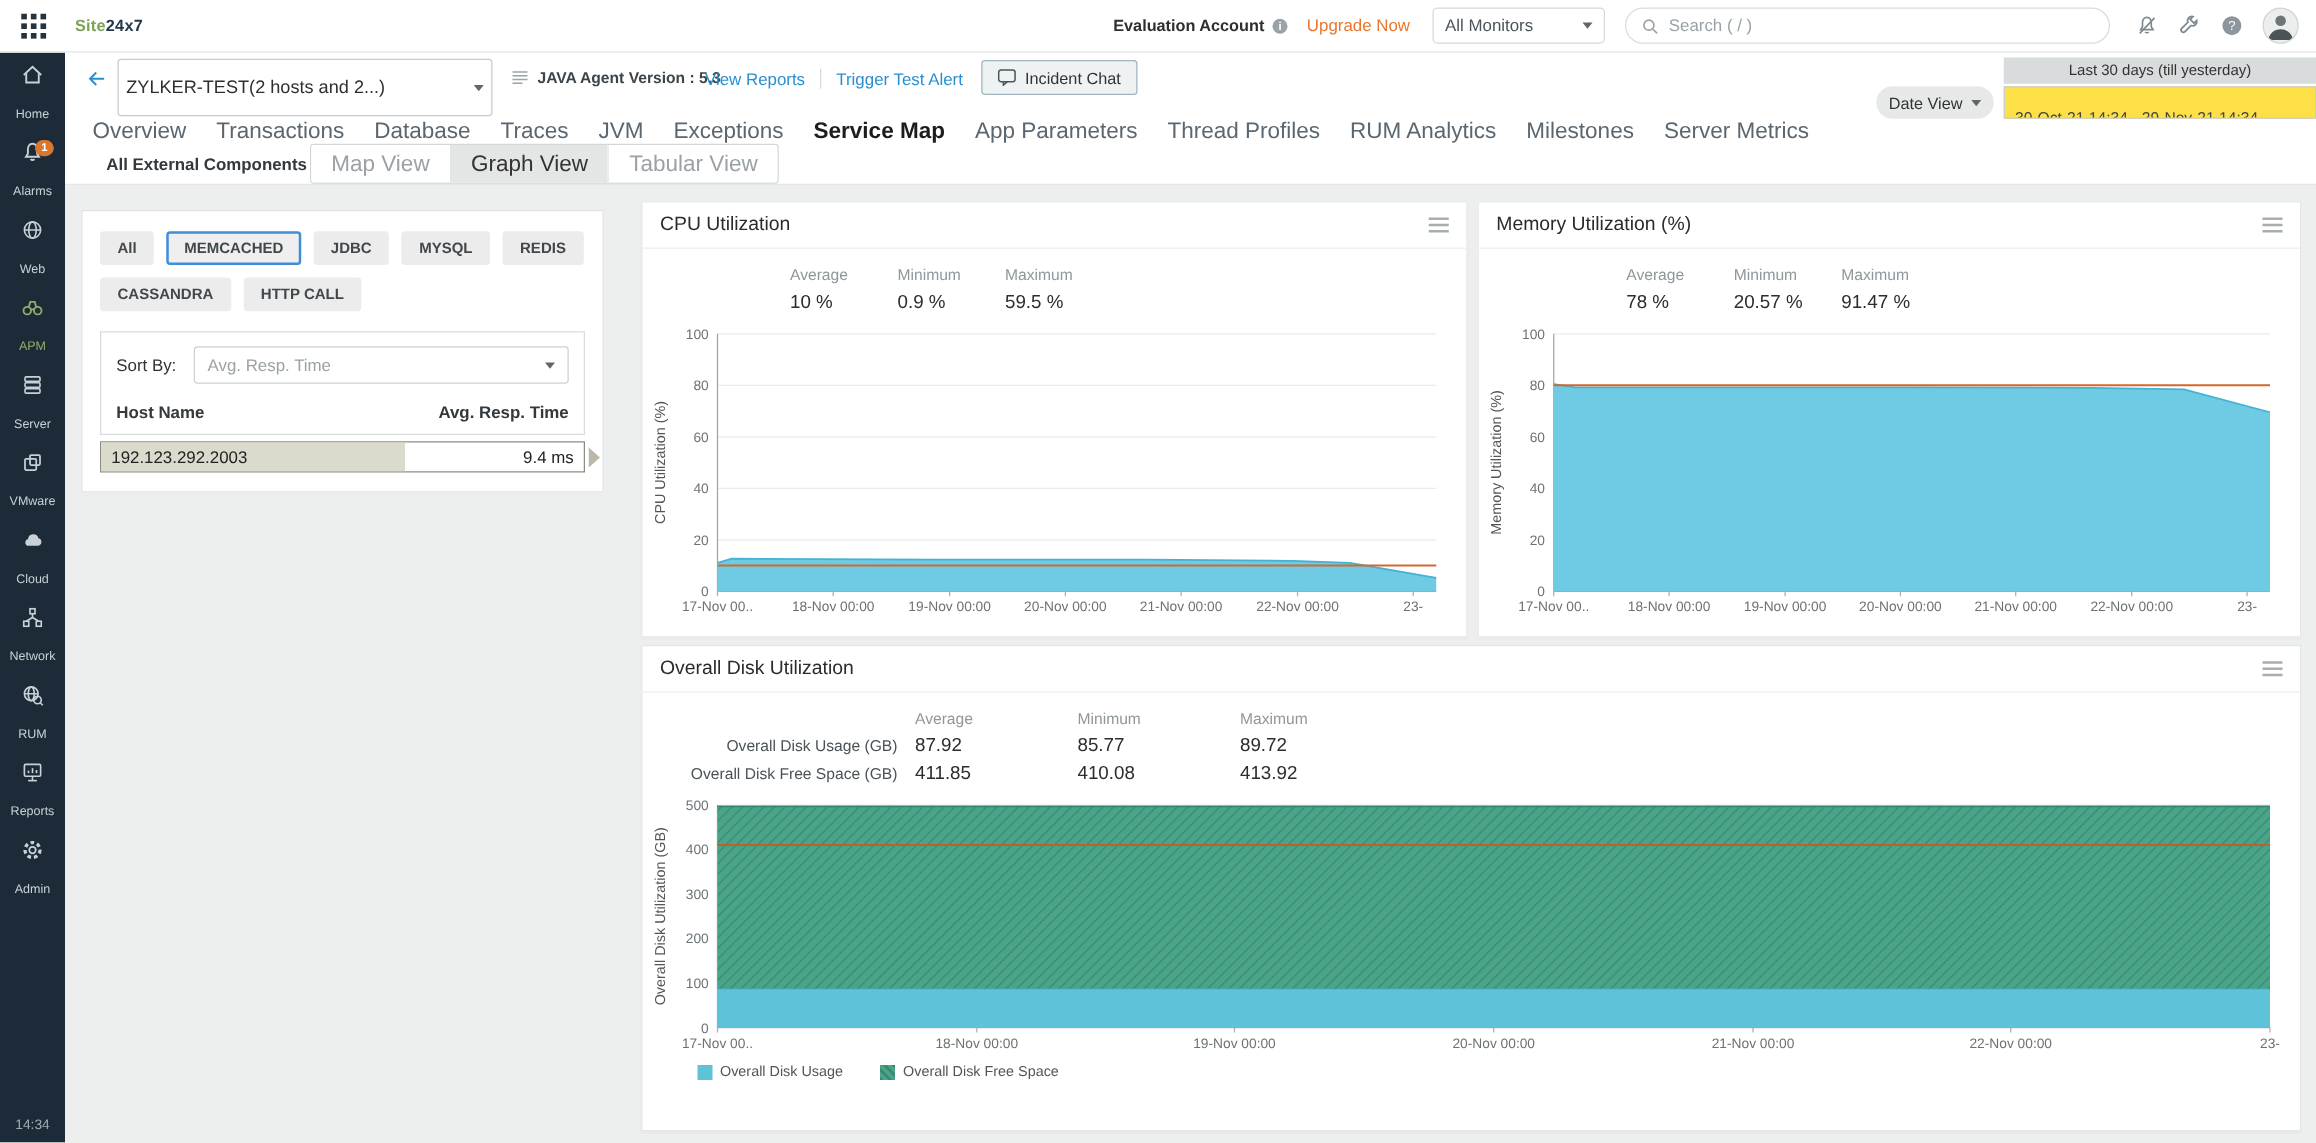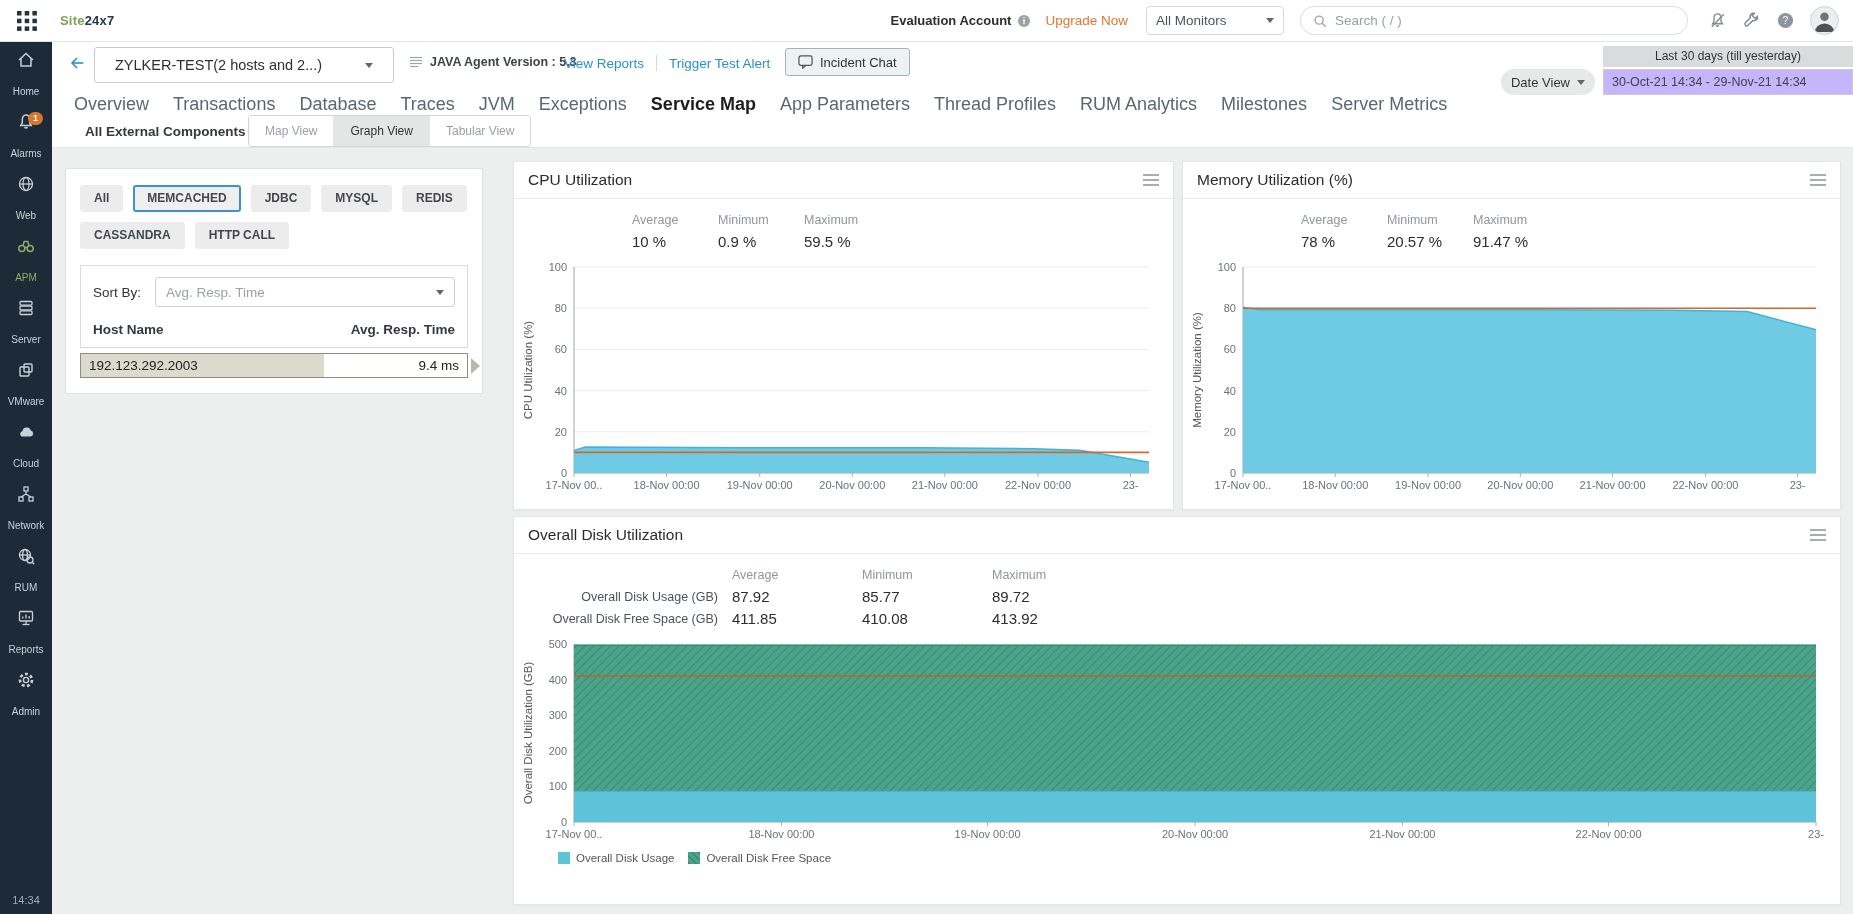--- a/index.html
+++ b/index.html
@@ -41,50 +41,50 @@
               background:#d9782d; color:#fff; font-size:9px; line-height:13px; text-align:center;
               border-radius:7px; font-weight:bold; }
   .sb-clock { position:absolute; bottom:8px; width:100%; text-align:center; font-size:11px; color:#9fabb4; }
 
   
   .main { position:absolute; left:52px; top:42px; right:0; bottom:0; }
   .whiteband { position:absolute; left:0; top:0; right:0; height:106px; background:#fff;
                border-bottom:1px solid #e4e7e8; }
 
   .backarrow { position:absolute; left:16px; top:12px; width:18px; height:18px; color:#2a8fd0; cursor:pointer; }
-  .monitor-select { position:absolute; left:42px; top:5px; width:300px; height:36px; border:1px solid #c6cccd;
+  .monitor-select { position:absolute; left:42px; top:5px; width:300px; height:46px; border:1px solid #c6cccd;
                     border-radius:3px; background:#fff; display:flex; align-items:center;
-                    justify-content:space-between; padding:0 20px; font-size:14.5px; color:#2f2f2f; cursor:pointer; }
+                    justify-content:space-between; padding:0 6px; font-size:14.5px; color:#2f2f2f; cursor:pointer; }
   .agent-info { position:absolute; left:356px; top:13px; display:flex; align-items:center; gap:6px;
                 font-size:12.5px; font-weight:bold; color:#3c454a; }
   .agent-info .jicon { width:16px; height:14px; color:#9aa4a8; }
   .hlinks { position:absolute; left:512px; top:13px; display:flex; align-items:center; font-size:13.5px; }
   .hlinks .lnk { color:#2a8fd0; cursor:pointer; white-space:nowrap; }
   .hlinks .sep { width:1px; height:16px; background:#d4d9da; margin:0 12px; }
   .chatbtn { position:absolute; left:733px; top:6px; height:28px; display:flex; align-items:center; gap:7px;
              padding:0 12px; border:1px solid #9fb4bd; border-radius:3px; background:#eef2f3;
              font-size:13px; color:#333; cursor:pointer; }
   .chatbtn .cicon { width:15px; height:14px; color:#49565d; }
 
   .datestrip { position:absolute; right:0; top:4px; width:250px; height:21px; background:#d9dcdd;
                font-size:12px; color:#333; text-align:center; line-height:21px; }
-  .dateinput { position:absolute; right:0; top:27px; width:250px; height:26px; background:#c4b5fd;
-               border:1px solid #c9cdce; font-size:12.5px; color:#444; line-height:24px; padding:0 8px;
+  .dateinput { position:absolute; right:0; top:27px; width:250px; height:26px; background:#fde047;
+               border:1px solid #c9cdce; font-size:12.5px; color:#444; line-height:24px; padding:12px 8px;
                white-space:nowrap; overflow:hidden; cursor:pointer; }
   .dateview { position:absolute; right:258px; top:27px; height:26px; padding:0 10px; background:#e7e9e9;
               border-radius:13px; font-size:13px; color:#333; display:flex; align-items:center; gap:7px; cursor:pointer; }
 
   .tabsrow { position:absolute; left:22px; top:52px; display:flex; gap:24px; font-size:18px; color:#5b6770; }
   .tab { cursor:pointer; white-space:nowrap; }
   .tab.active { color:#1d1d1d; font-weight:bold; }
 
   .toolbar-title { position:absolute; left:33px; top:82px; font-size:13.5px; font-weight:bold; color:#33393d; }
   .viewgroup { position:absolute; left:196px; top:73px; display:flex; border:1px solid #d2d6d7; border-radius:3px;
                overflow:hidden; }
-  .viewbtn { padding:0 16px; height:30px; line-height:30px; font-size:12px; color:#9aa2a6; background:#fff;
+  .viewbtn { padding:0 16px; height:30px; line-height:30px; font-size:18px; color:#9aa2a6; background:#fff;
              cursor:pointer; border-left:1px solid #e2e5e6;text-align:right; }
   .viewbtn:first-child { border-left:none; }
   .viewbtn.active { background:#e4e6e6; color:#333; }
 
   
   .left-panel { position:absolute; left:13px; top:126px; width:418px; height:226px; background:#fff;
                 border:1px solid #dfe2e3; }
   .chips { display:flex; flex-wrap:wrap; gap:10px; padding:16px 14px 4px 14px; }
   .chip { height:27px; line-height:25px; padding:0 13px; background:#ececec; border:1px solid #ececec;
           border-radius:3px; font-size:12px; font-weight:bold; color:#41484c; cursor:pointer; white-space:nowrap; }
@@ -117,21 +117,21 @@
   .stats .srow { display:flex; }
   .stats .slabel { width:118px; text-align:right; padding-right:14px; font-size:12.5px; color:#4b5357;
                    line-height:22px; white-space:nowrap; }
   .stats .scol { width:86px; font-size:12.5px; color:#8f979b; line-height:22px; }
   .stats .sval { width:86px; font-size:15px; color:#2d2d2d; line-height:22px; }
   .card.wide .stats .slabel { width:218px; }
   .card.wide .stats .scol, .card.wide .stats .sval { width:130px; }
   .plot { position:relative; margin:4px 8px 0 6px; }
   .card.small .plot { height:240px; }
   .card.wide .plot { height:212px; }
-  .legend { display:flex; gap:14px; align-items:center; padding:6px 0 0 44px; }
+  .legend { display:flex; gap:30px; align-items:center; padding:6px 0 0 44px; }
   .legend .litem { display:flex; align-items:center; gap:6px; font-size:11.5px; color:#555; }
   .legend .sw { width:12px; height:12px; display:inline-block; position:relative; }
   svg text.tick { font-size:11px; fill:#6b7276; font-family:"Liberation Sans",sans-serif; }
   svg text.axlabel { font-size:11.5px; fill:#555; font-family:"Liberation Sans",sans-serif; }
 
   .caret { width:0; height:0; border-left:4px solid transparent; border-right:4px solid transparent;
            border-top:5px solid #5d676c; display:inline-block; }
 </style>
 </head>
 <body>

